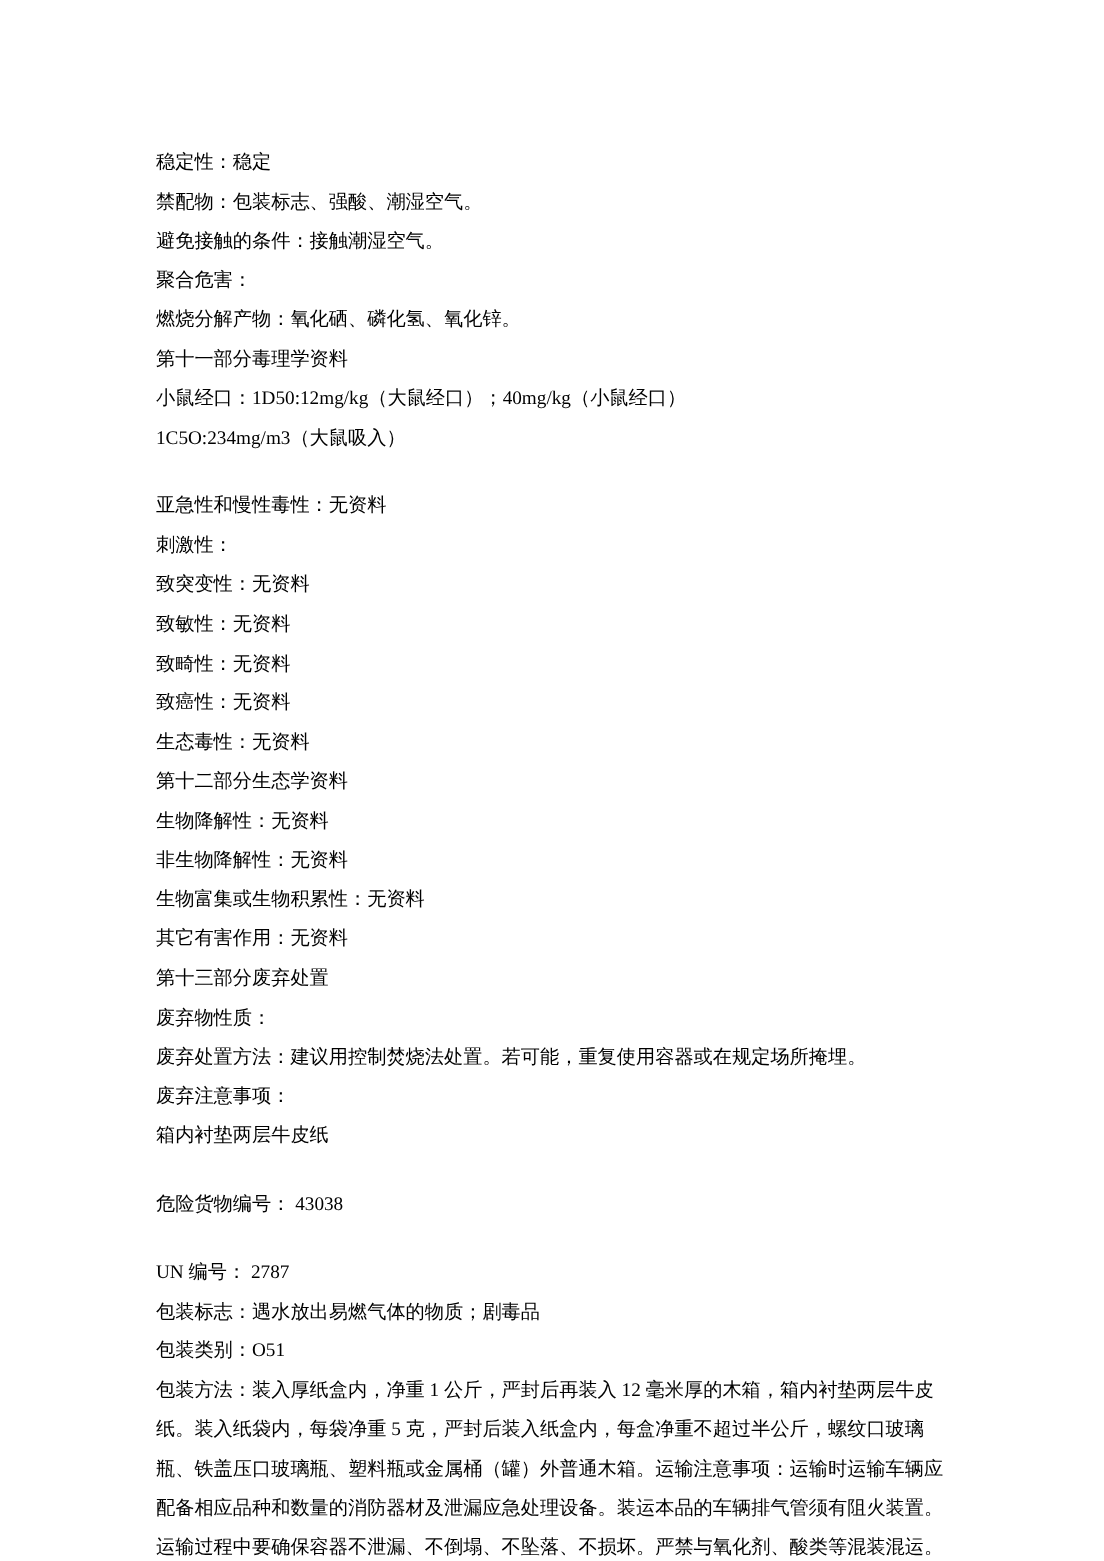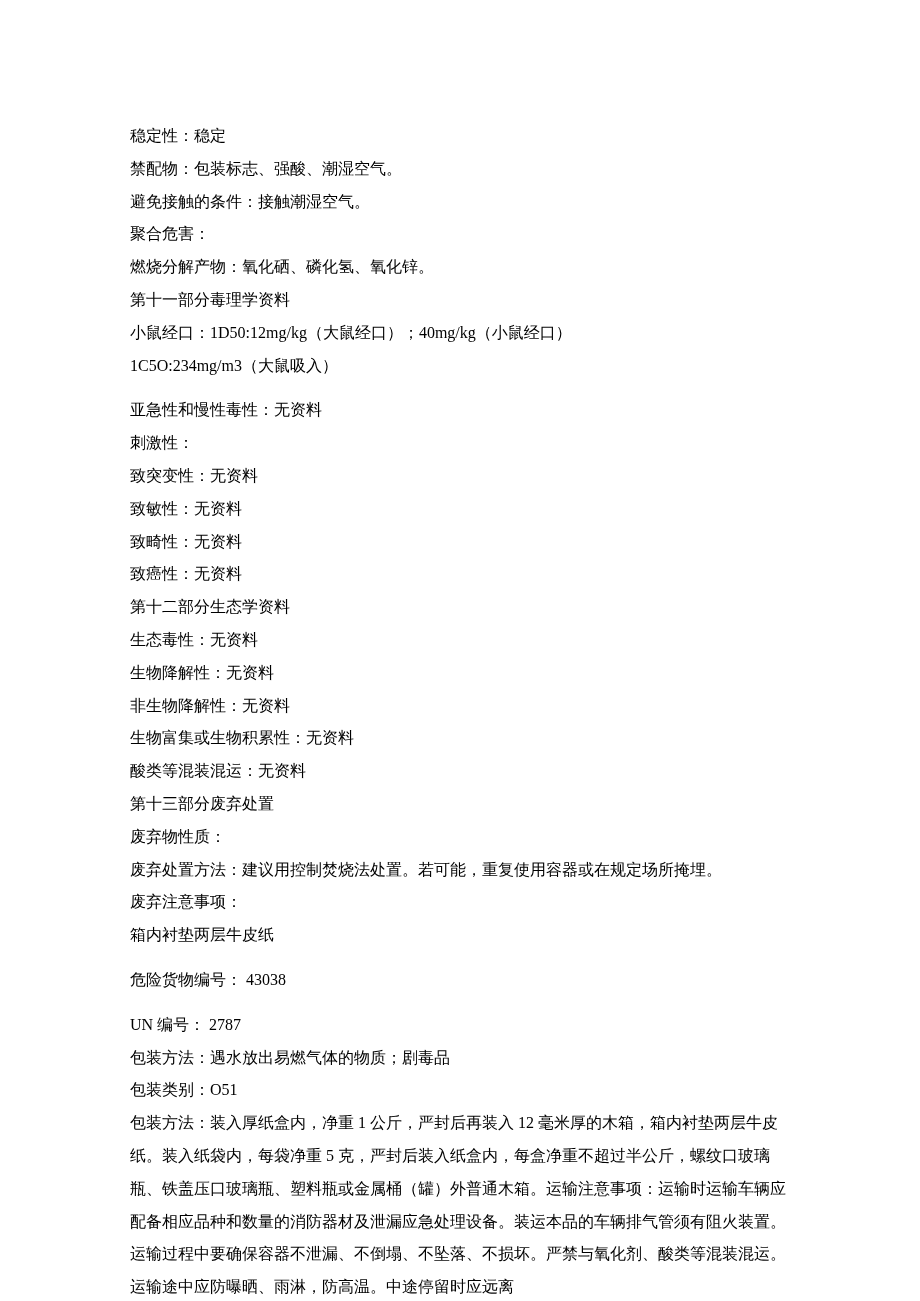--- a/index.html
+++ b/index.html
@@ -15,50 +15,50 @@
     color: #000000;
     font-size: 16px;
     line-height: 2.05;
   }
   .line {
     display: block;
     word-break: break-all;
     font-family: Liberation Serif, serif;
   }
   .gap-top {
-    margin-top: 12px;
+    margin-top: 24px;
   }
 </style>
 </head>
 <body>
 
 <div class="page">
   <span class="line">稳定性：稳定</span>
   <span class="line">禁配物：包装标志、强酸、潮湿空气。</span>
   <span class="line">避免接触的条件：接触潮湿空气。</span>
   <span class="line">聚合危害：</span>
   <span class="line">燃烧分解产物：氧化硒、磷化氢、氧化锌。</span>
   <span class="line">第十一部分毒理学资料</span>
   <span class="line">小鼠经口：1D50:12mg/kg（大鼠经口）；40mg/kg（小鼠经口）</span>
   <span class="line">1C5O:234mg/m3（大鼠吸入）</span>
   <span class="line gap-top">亚急性和慢性毒性：无资料</span>
   <span class="line">刺激性：</span>
   <span class="line">致突变性：无资料</span>
   <span class="line">致敏性：无资料</span>
   <span class="line">致畸性：无资料</span>
   <span class="line">致癌性：无资料</span>
+  <span class="line">生态毒性：无资料</span>
   <span class="line">第十二部分生态学资料</span>
-  <span class="line">生态毒性：无资料</span>
   <span class="line">生物降解性：无资料</span>
   <span class="line">非生物降解性：无资料</span>
   <span class="line">生物富集或生物积累性：无资料</span>
-  <span class="line">酸类等混装混运：无资料</span>
+  <span class="line">其它有害作用：无资料</span>
   <span class="line">第十三部分废弃处置</span>
   <span class="line">废弃物性质：</span>
   <span class="line">废弃处置方法：建议用控制焚烧法处置。若可能，重复使用容器或在规定场所掩埋。</span>
   <span class="line">废弃注意事项：</span>
   <span class="line">箱内衬垫两层牛皮纸</span>
   <span class="line gap-top">危险货物编号： 43038</span>
   <span class="line gap-top">UN 编号： 2787</span>
-  <span class="line">包装方法：遇水放出易燃气体的物质；剧毒品</span>
+  <span class="line">包装标志：遇水放出易燃气体的物质；剧毒品</span>
   <span class="line">包装类别：O51</span>
   <span class="line">包装方法：装入厚纸盒内，净重 1 公斤，严封后再装入 12 毫米厚的木箱，箱内衬垫两层牛皮纸。装入纸袋内，每袋净重 5 克，严封后装入纸盒内，每盒净重不超过半公斤，螺纹口玻璃瓶、铁盖压口玻璃瓶、塑料瓶或金属桶（罐）外普通木箱。运输注意事项：运输时运输车辆应配备相应品种和数量的消防器材及泄漏应急处理设备。装运本品的车辆排气管须有阻火装置。运输过程中要确保容器不泄漏、不倒塌、不坠落、不损坏。严禁与氧化剂、酸类等混装混运。运输途中应防曝晒、雨淋，防高温。中途停留时应远离</span>
 </div>
 
 </body></html>

